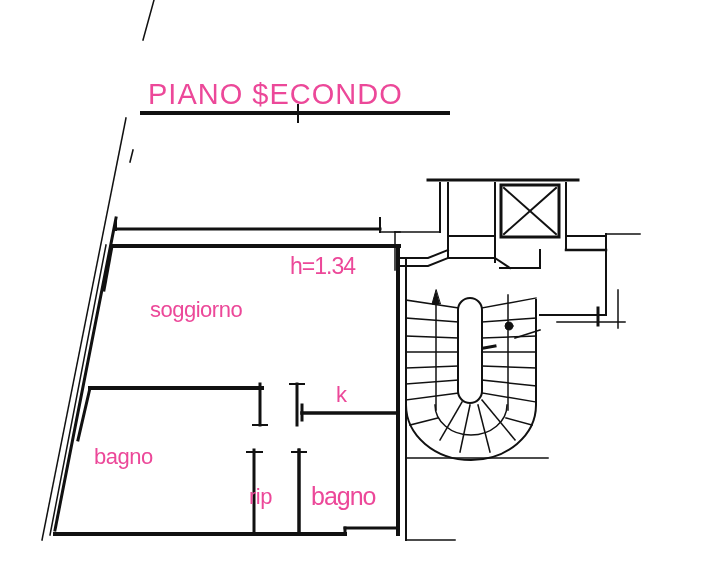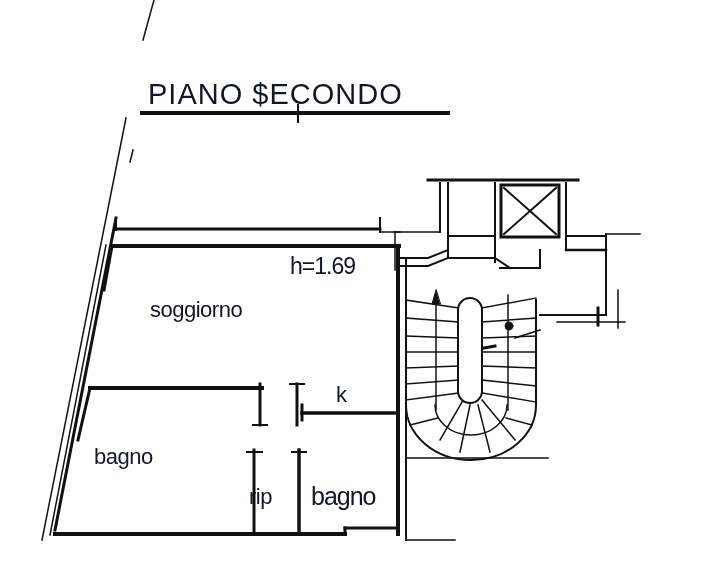--- a/index.html
+++ b/index.html
@@ -1,18 +1,18 @@
 <!DOCTYPE html>
 <html><head>
 <meta charset="utf-8">
 <style>
   html, body { margin:0; padding:0; background:#ffffff; }
   body { width:716px; height:573px; position:relative; overflow:hidden; font-family:"DejaVu Sans", sans-serif; }
   #plan { position:absolute; left:0; top:0; width:716px; height:573px; }
-  .lbl { position:absolute; color:#0f172a; white-space:nowrap; line-height:1; }
+  .lbl { position:absolute; color:#ec4899; white-space:nowrap; line-height:1; }
   .title { left:148px; top:80px; font-size:29px; letter-spacing:1px; font-family:"Liberation Sans", sans-serif; }
   .height { left:290px; top:255px; font-size:23px; letter-spacing:-1px; font-family:"Liberation Sans", sans-serif; }
   .room { font-size:22px; letter-spacing:-0.5px; font-family:Liberation Sans, sans-serif; }
   .soggiorno { left:150px; top:299px; }
   .camera { left:94px; top:446px; }
   .bagno { left:311px; top:484px; font-size:25px; letter-spacing:-1px; }
   .rip { left:249px; top:486px; font-size:22px; }
   .k { left:336px; top:384px; font-size:22px; }
 </style>
 </head>
@@ -120,18 +120,18 @@
     <path d="M436 290 L432 304 L440 304 Z" fill="#111"></path>
     <circle cx="509" cy="326" r="4" fill="#111"></circle>
     <line x1="484" y1="348" x2="495" y2="346" stroke-width="3"></line>
     <line x1="515" y1="338" x2="540" y2="330" stroke-width="1.5"></line>
 
     <line x1="406" y1="458" x2="548" y2="458" stroke-width="1.5"></line>
   </g>
 </svg>
 
 <div class="lbl title">PIANO   $ECONDO</div>
-<div class="lbl height">h=1.69</div>
+<div class="lbl height">h=1.34</div>
 <div class="lbl room soggiorno">soggiorno</div>
 <div class="lbl room camera">bagno</div>
 <div class="lbl room bagno">bagno</div>
 <div class="lbl room rip">rip</div>
 <div class="lbl room k">k</div>
 
 </body></html>

